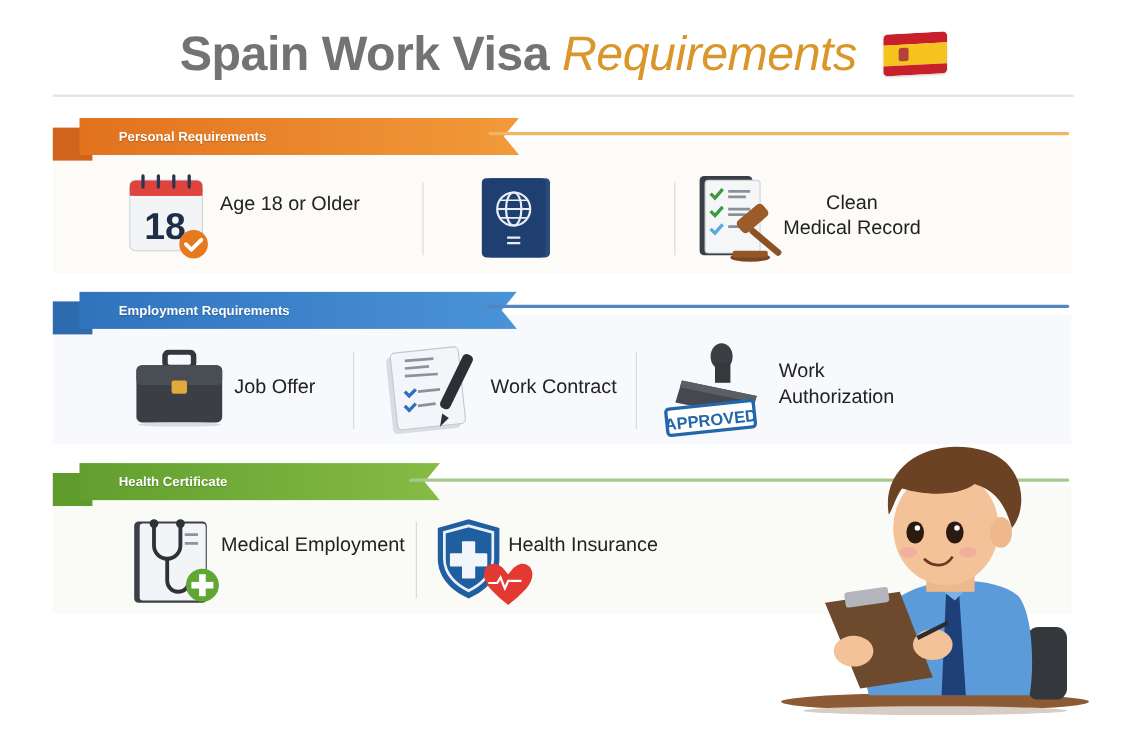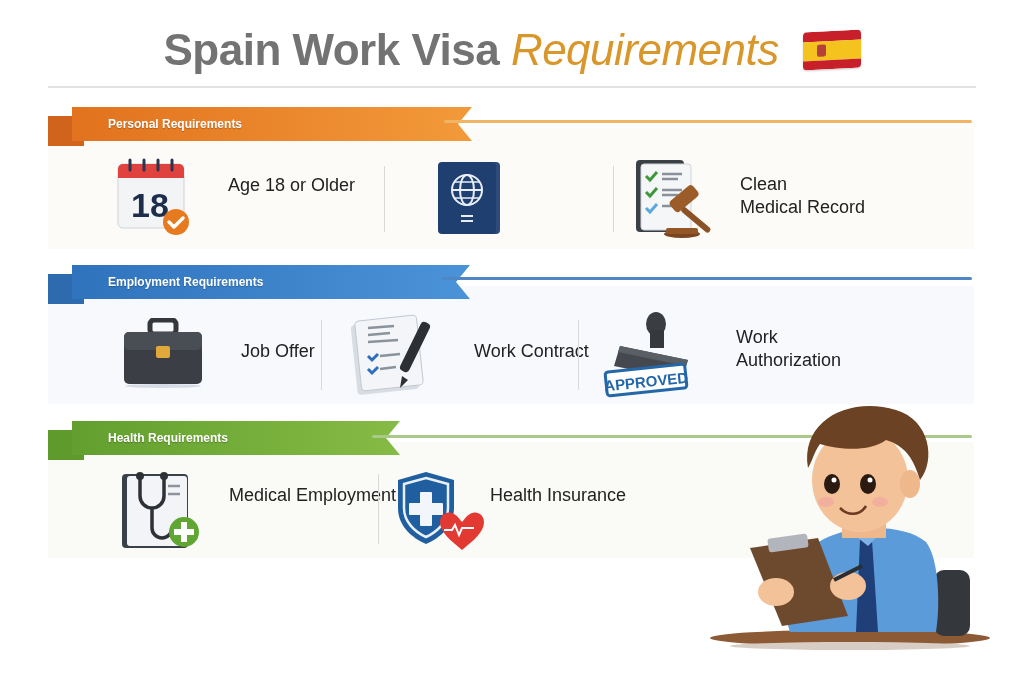--- a/index.html
+++ b/index.html
@@ -15,21 +15,21 @@
   .flag .r2 { position: absolute; left: 0; top: 25%; width: 100%; height: 50%; background: #f4c31d; }
   .flag .coa { position: absolute; left: 14px; top: 13px; width: 9px; height: 12px; background: #b5423a; border-radius: 2px; }
   .hr { position: absolute; top: 86px; left: 48px; width: 928px; height: 2px; background: #e2e2e2; }
 
   .panel { position: absolute; left: 48px; width: 926px; }
   .panel .bg { position: absolute; left: 0; width: 926px; }
   .ribbon-back { position: absolute; left: 0; width: 36px; height: 30px; }
   .ribbon { position: absolute; left: 24px; height: 34px; color: #fff; font-weight: bold; font-size: 12px; line-height: 34px; padding-left: 36px; clip-path: polygon(0 0, 100% 0, calc(100% - 14px) 50%, 100% 100%, 0 100%); text-shadow: 0 1px 1px rgba(0,0,0,.25); }
   .ribbon-line { position: absolute; height: 3px; border-radius: 2px; }
 
-  .item { position: absolute; display: flex; align-items: center; margin-left: 28px; }
+  .item { position: absolute; display: flex; align-items: center; }
   .item .lbl { font-size: 18px; line-height: 23px; color: #222; }
   .divider { position: absolute; width: 1px; background: #d8d8d8; }
   .icon { position: absolute; }
 
   
   #personal { top: 104px; height: 145px; }
   #personal .bg { top: 24px; height: 121px; background: #fdfbf8; }
   #personal .ribbon-back { top: 12px; background: #d0641c; }
   #personal .ribbon { top: 3px; width: 400px; background: linear-gradient(90deg, #e2721e, #f29a3a); }
   #personal .ribbon-line { top: 16px; left: 396px; width: 528px; background: #f1b463; }
@@ -109,21 +109,21 @@
         <line x1="28" y1="21" x2="44" y2="21"></line>
         <line x1="28" y1="32" x2="48" y2="32"></line>
         <line x1="28" y1="37" x2="44" y2="37"></line>
         <line x1="28" y1="48" x2="40" y2="48"></line>
       </g>
     <ellipse cx="48" cy="76" rx="18" ry="4" fill="#7a4520"></ellipse>
     <rect x="32" y="70" width="32" height="6" rx="2" fill="#935627"></rect>
     <rect x="50" y="48" width="36" height="6" rx="3" fill="#8b5226" transform="rotate(40 50 48)"></rect>
     <rect x="36" y="34" width="30" height="14" rx="4" fill="#9b5c2a" transform="rotate(-40 50 42)"></rect>
   </svg>
-  <div class="item" style="left:664px;top:69px;flex-direction:column;align-items:flex-start">
+  <div class="item" style="left:664px;top:69px;flex-direction:column;align-items:center">
     <span class="lbl">Clean</span>
     <span class="lbl">Medical Record</span>
   </div>
 </div>
 
 <div class="panel" id="employment">
   <div class="bg"></div>
   <div class="ribbon-back"></div>
   <div class="ribbon">Employment Requirements</div>
   <div class="ribbon-line"></div>
@@ -170,21 +170,21 @@
   </svg>
   <div class="item" style="left:660px;top:64px;flex-direction:column;align-items:flex-start">
     <span class="lbl">Work</span>
     <span class="lbl">Authorization</span>
   </div>
 </div>
 
 <div class="panel" id="health">
   <div class="bg"></div>
   <div class="ribbon-back"></div>
-  <div class="ribbon">Health Requirements</div>
+  <div class="ribbon">Health Certificate</div>
   <div class="ribbon-line"></div>
 
   <svg class="icon" style="left:70px;top:50px" width="90" height="84" viewBox="0 0 90 84">
     <rect x="4" y="6" width="66" height="74" rx="4" fill="#3a4048"></rect>
     <rect x="9" y="8" width="60" height="70" rx="3" fill="#f2f4f7"></rect>
     <g stroke="#8d949d" stroke-width="2.5">
         <line x1="50" y1="18" x2="62" y2="18"></line>
         <line x1="50" y1="26" x2="62" y2="26"></line>
       </g>
     <path d="M22 8 v20 a12 12 0 0 0 24 0 v-20" stroke="#2e3237" stroke-width="3.5" fill="none"></path>

